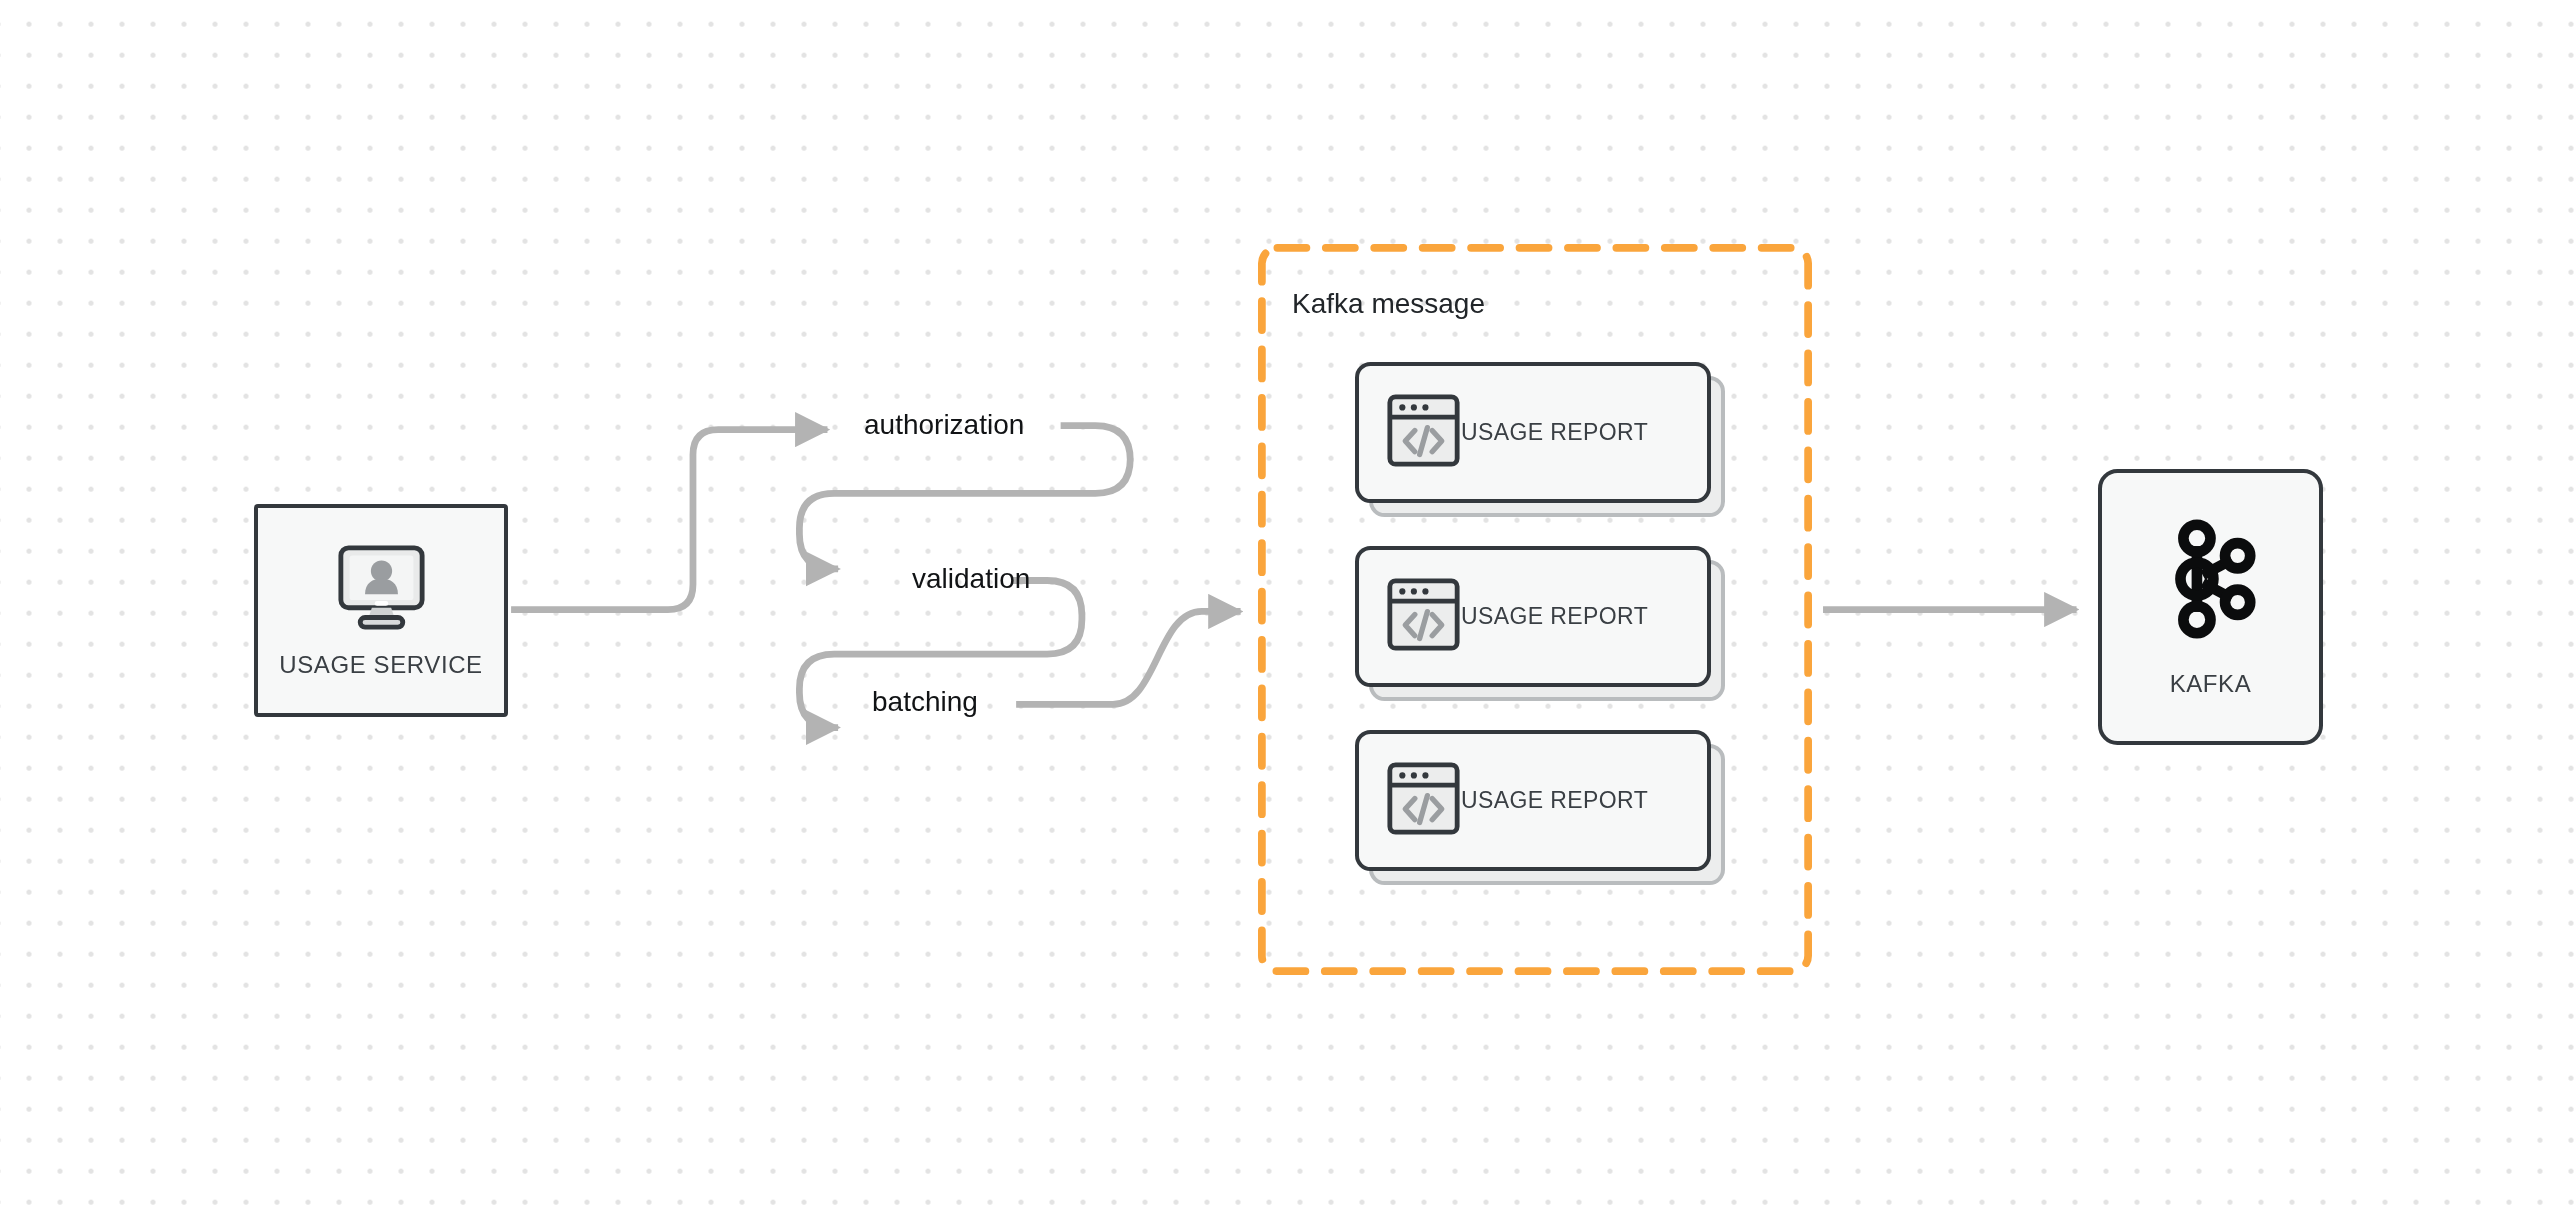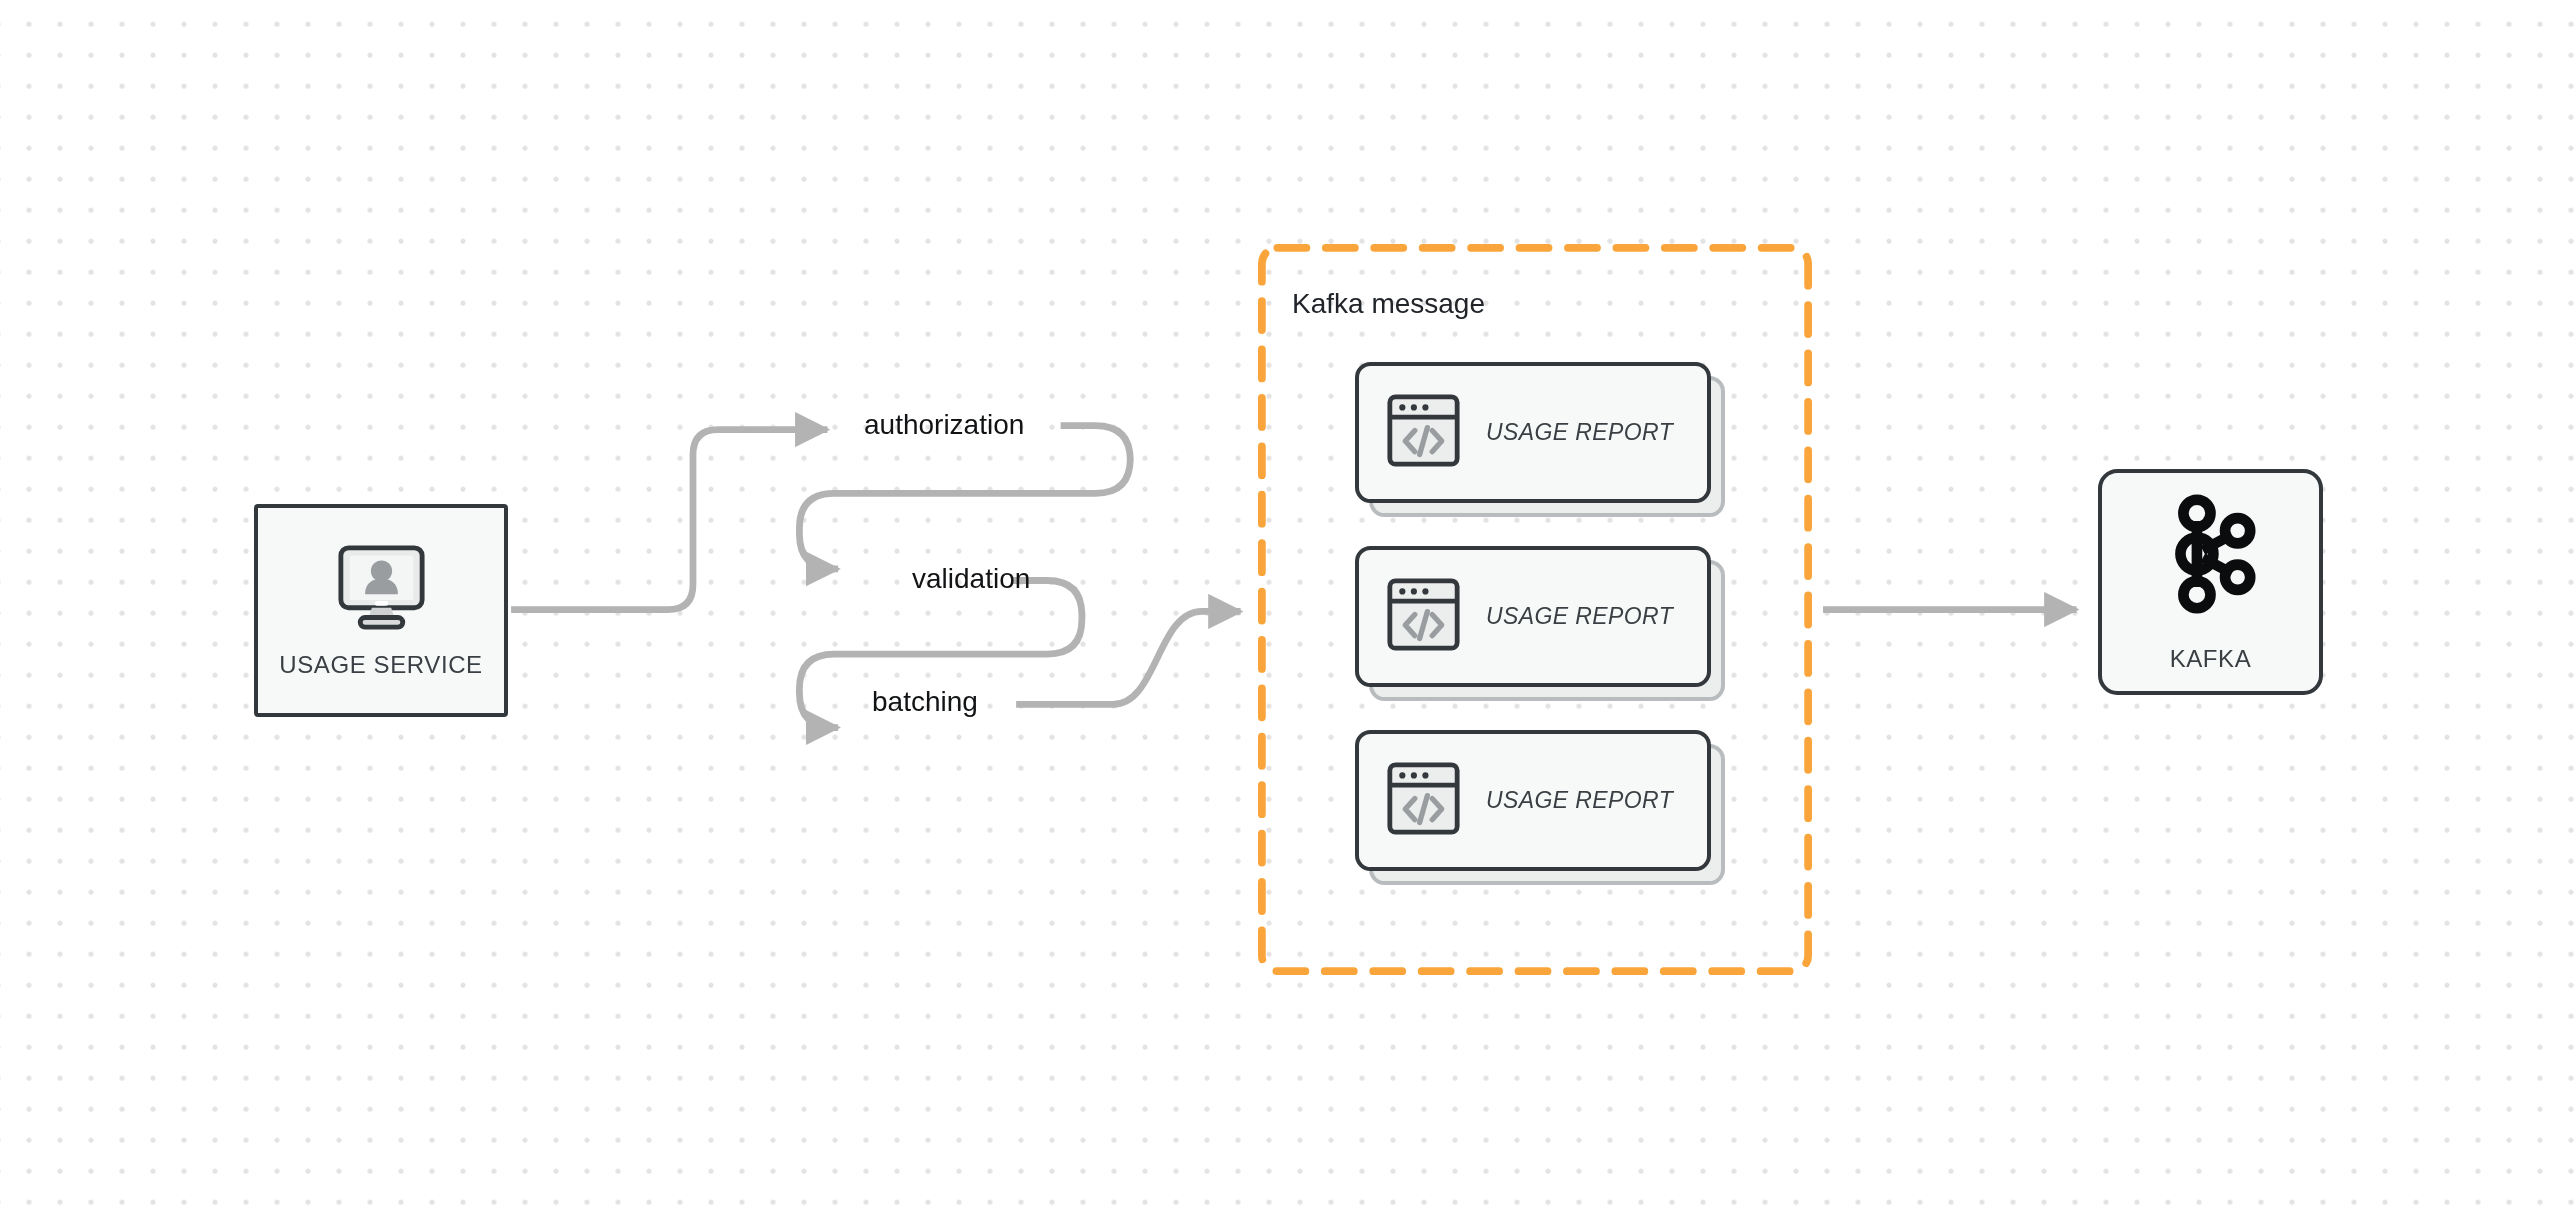--- a/index.html
+++ b/index.html
@@ -57,21 +57,21 @@
     height: 213px;
   }
   #usage-service-node .icon-wrap { margin-bottom: 13.5px; }
   #usage-service-node .node-label { margin-top: 1.9px; }
 
   
   #kafka-node {
     left: 2098px;
     top: 469px;
     width: 225px;
-    height: 226px;
+    height: 276px;
     border-radius: 19.4px;
   }
   #kafka-node .icon-wrap { margin-bottom: 25px; }
 
   
   #kafka-message-group {
     position: absolute;
     left: 1258px;
     top: 244px;
     width: 554px;
@@ -124,23 +124,21 @@
     border-radius: 15.5px;
     display: flex;
     flex-direction: row;
     align-items: center;
   }
   .report-card-front .code-icon {
     margin-left: 27px;
     flex: 0 0 auto;
   }
   .report-label {
-    margin-left: 25px;
     font-size: 23px;
-    font-style: italic;
     color: #3a3f44;
     letter-spacing: 0.4px;
     white-space: nowrap;
   }
 
   
   .step-label {
     position: absolute;
     font-size: 28px;
     color: #111315;

